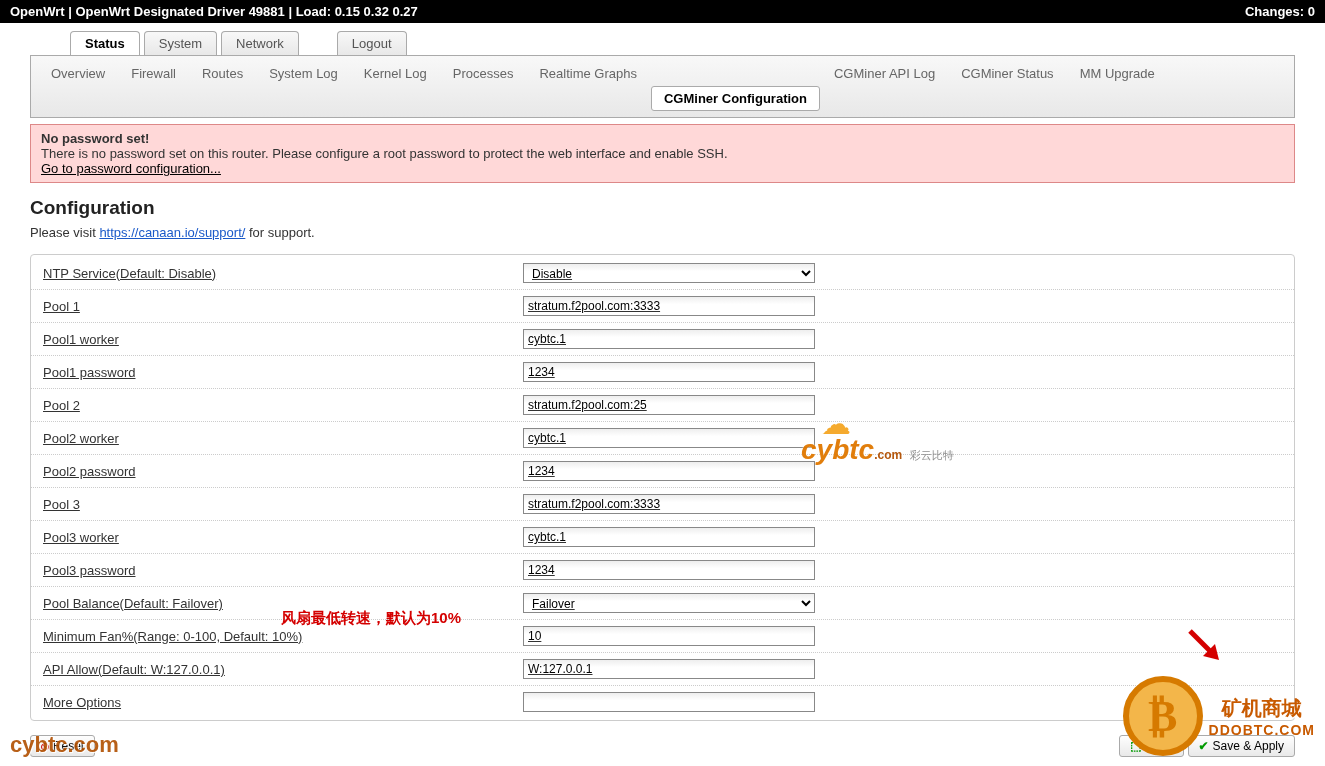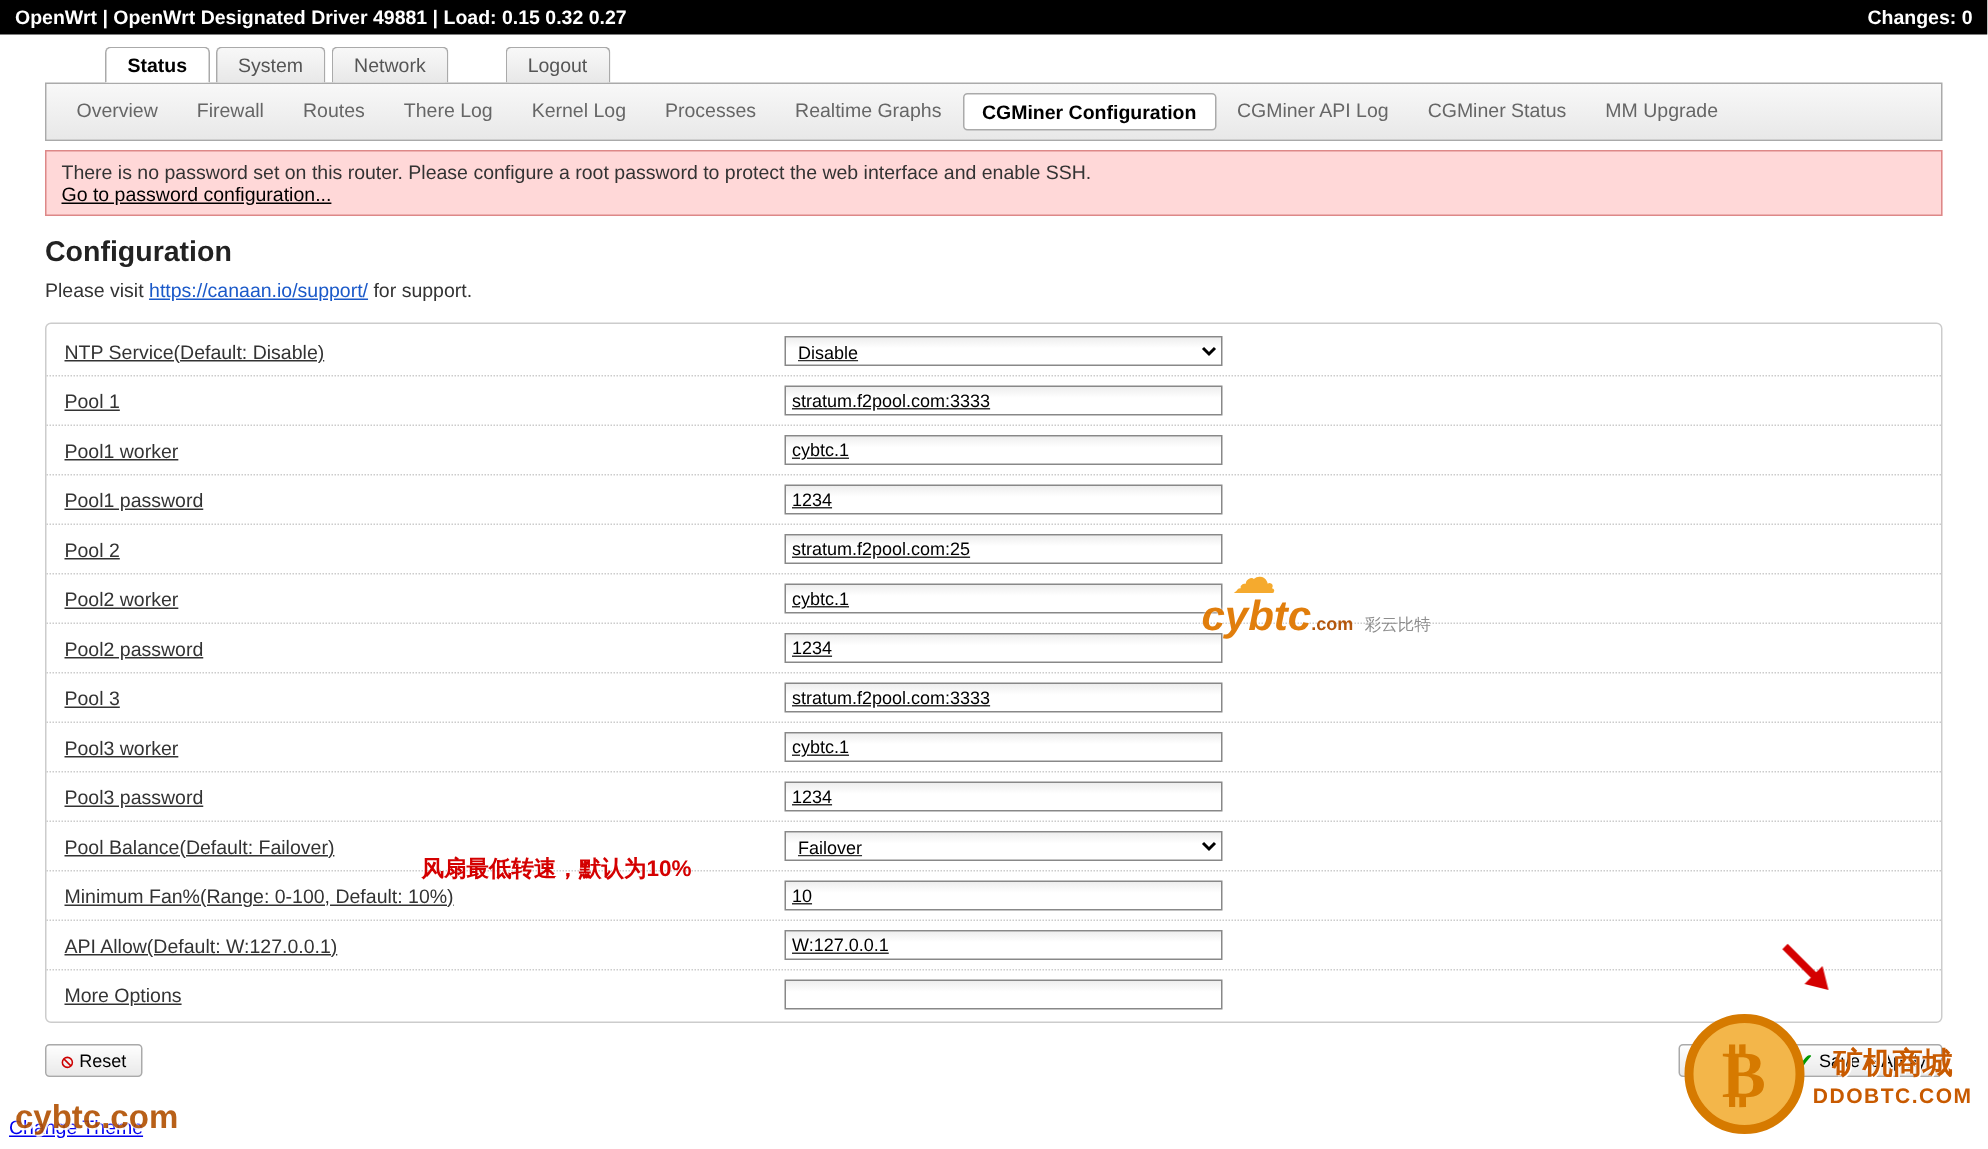--- a/index.html
+++ b/index.html
@@ -54,20 +54,21 @@
     padding: 4px 12px;
     color: #666;
     cursor: pointer;
     border-radius: 3px;
   }
   .subtabs .subtab.active {
     background: #fff;
     border: 1px solid #aaa;
     font-weight: bold;
     color: #000;
+    margin-top: 24px;
   }
   .warning {
     background: #ffd8d8;
     border: 1px solid #d88;
     padding: 6px 10px;
     margin-top: 6px;
   }
   .warning .title { font-weight: bold; }
   .warning a { color: #000; text-decoration: underline; }
   h2 {
@@ -202,31 +203,32 @@
     <div class="tab">System</div>
     <div class="tab">Network</div>
     <div class="tab-spacer"></div>
     <div class="tab">Logout</div>
   </div>
 
   <div class="subtabs">
     <div class="subtab">Overview</div>
     <div class="subtab">Firewall</div>
     <div class="subtab">Routes</div>
-    <div class="subtab">There Log</div>
+    <div class="subtab">System Log</div>
     <div class="subtab">Kernel Log</div>
     <div class="subtab">Processes</div>
     <div class="subtab">Realtime Graphs</div>
     <div class="subtab active">CGMiner Configuration</div>
     <div class="subtab">CGMiner API Log</div>
     <div class="subtab">CGMiner Status</div>
     <div class="subtab">MM Upgrade</div>
   </div>
 
   <div class="warning">
+    <div class="title">No password set!</div>
     <div>There is no password set on this router. Please configure a root password to protect the web interface and enable SSH.</div>
     <a href="#">Go to password configuration...</a>
   </div>
 
   <h2>Configuration</h2>
 
   <div class="support-line">
     <span>Please visit </span><a href="#">https://canaan.io/support/</a><span> for support.</span>
   </div>
 

